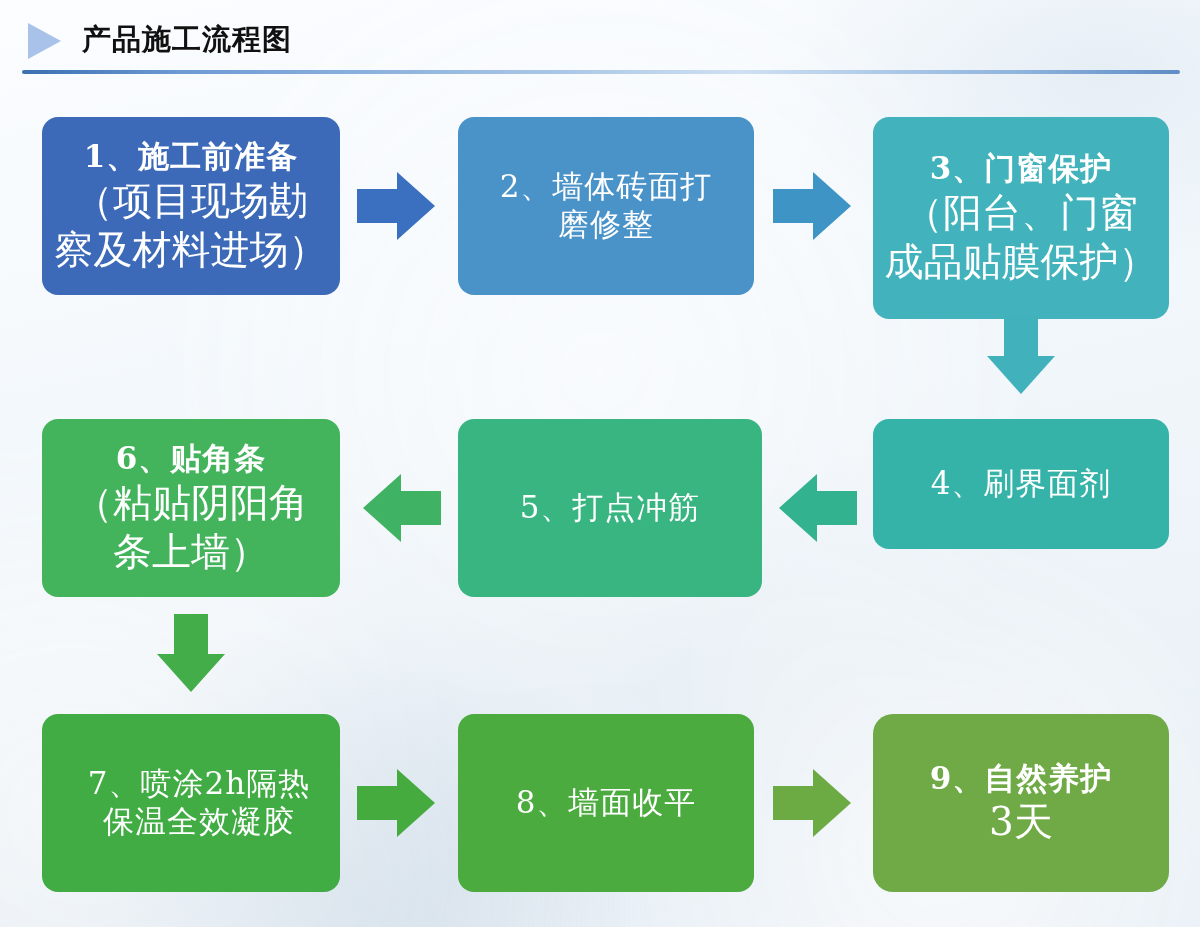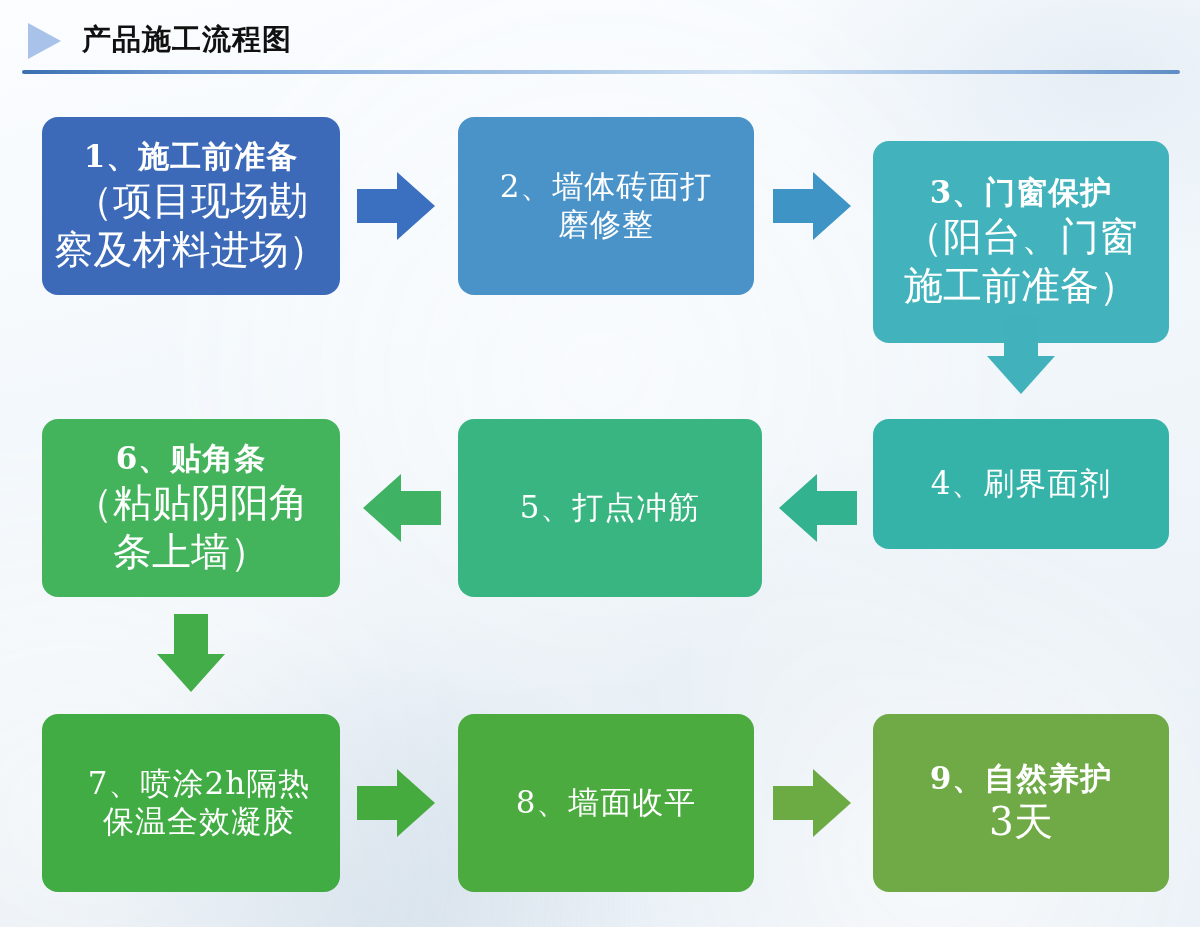--- a/index.html
+++ b/index.html
@@ -175,44 +175,44 @@
   <div id="flow-layer">
       <div class="box" style="left: 42px; top: 117px; width: 298px; height: 178px; background: rgb(61, 106, 184);">
         <div class="main">1、施工前准备</div>
         <div class="sub">（项目现场勘
 察及材料进场）</div>
       </div>
       <div class="box single" style="left: 458px; top: 117px; width: 296px; height: 178px; background: rgb(74, 147, 200);">
         <div class="main">2、墙体砖面打
 磨修整</div>
       </div>
-      <div class="box" style="left: 873px; top: 117px; width: 296px; height: 202px; background: rgb(66, 179, 189); margin-top: 24px;">
+      <div class="box" style="left: 873px; top: 117px; width: 296px; height: 202px; background: rgb(66, 179, 189);">
         <div class="main">3、门窗保护</div>
         <div class="sub">（阳台、门窗
-施工前准备）</div>
+成品贴膜保护）</div>
       </div>
       <div class="box single" style="left: 873px; top: 419px; width: 296px; height: 130px; background: rgb(54, 179, 168);">
         <div class="main">4、刷界面剂</div>
       </div>
       <div class="box single" style="left: 458px; top: 419px; width: 304px; height: 178px; background: rgb(56, 181, 129);">
         <div class="main">5、打点冲筋</div>
       </div>
       <div class="box" style="left: 42px; top: 419px; width: 298px; height: 178px; background: rgb(68, 180, 92);">
         <div class="main">6、贴角条</div>
         <div class="sub">（粘贴阴阳角
 条上墙）</div>
       </div>
       <div class="box single" style="left: 42px; top: 714px; width: 298px; height: 178px; background: rgb(65, 172, 68); padding-left: 24px;">
         <div class="main">7、喷涂2h隔热
 保温全效凝胶</div>
       </div>
       <div class="box single" style="left: 458px; top: 714px; width: 296px; height: 178px; background: rgb(76, 171, 62);">
         <div class="main">8、墙面收平</div>
       </div>
-      <div class="box" style="left: 873px; top: 714px; width: 296px; height: 178px; background: rgb(111, 170, 70);">
+      <div class="box" style="left: 873px; top: 714px; width: 296px; height: 178px; background: rgb(111, 170, 70); border-radius: 20px;">
         <div class="main">9、自然养护</div>
         <div class="sub">3天</div>
       </div>
       <div class="arrow right" style="left: 357px; top: 172px; width: 84px; height: 68px; color: rgb(58, 112, 191);">
         <div class="shaft" style="background: rgb(58, 112, 191);"></div>
         <div class="head"></div>
       </div>
       <div class="arrow right" style="left: 773px; top: 172px; width: 84px; height: 68px; color: rgb(63, 148, 198);">
         <div class="shaft" style="background: rgb(63, 148, 198);"></div>
         <div class="head"></div>

